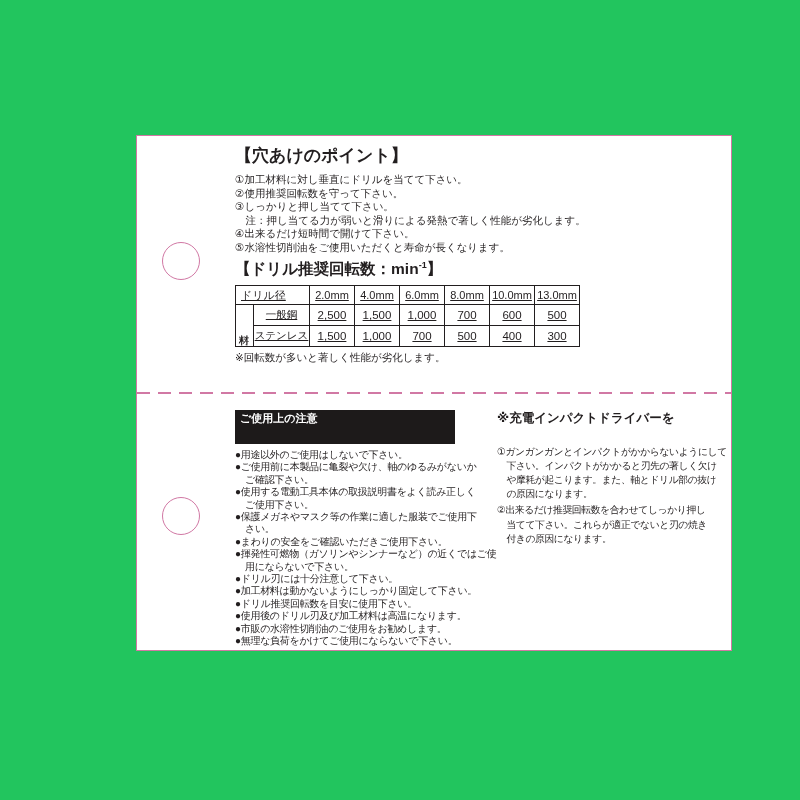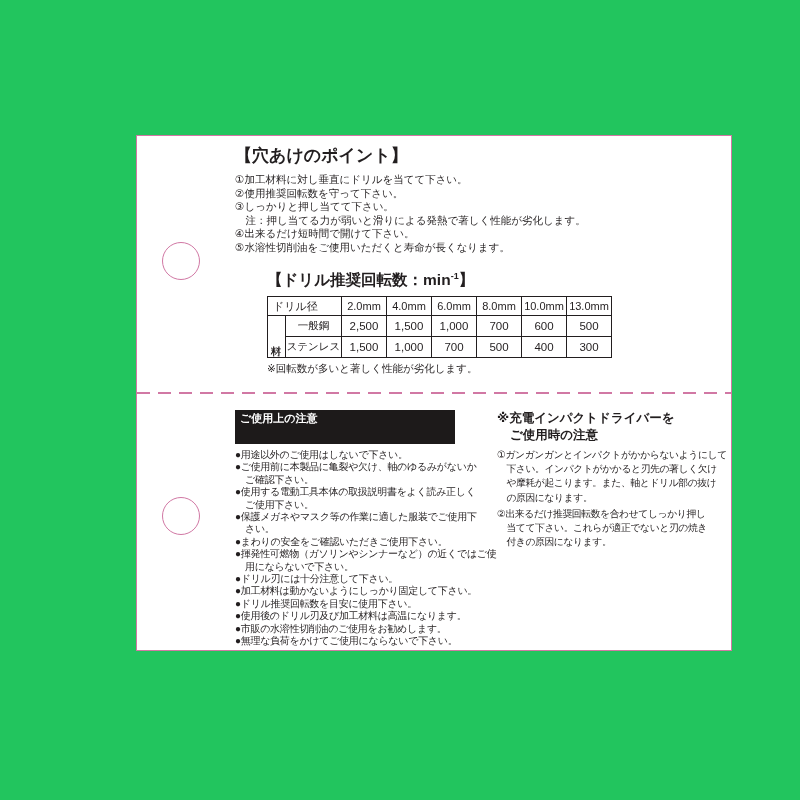--- a/index.html
+++ b/index.html
@@ -23,47 +23,47 @@
     border-radius:50%;background:#ffffff;box-sizing:border-box;}
   .hole.h1{left:162px;top:242px;}
   .hole.h2{left:162px;top:497px;}
 
   
   .points{position:absolute;left:235px;top:144px;width:400px;}
   .points-title{font-size:17px;font-weight:bold;margin:0 0 6px 0;}
   .points-item{font-size:10.5px;line-height:13.6px;white-space:pre;}
 
   
-  .speed{position:absolute;left:235px;top:270px;margin-left:32px;}
+  .speed{position:absolute;left:235px;top:259px;}
   .speed-title{font-size:15.5px;font-weight:bold;margin:0 0 5px 0;}
   .speed-title sup{font-size:9px;}
   table.speed-tbl{border-collapse:collapse;table-layout:fixed;}
   table.speed-tbl td,table.speed-tbl th{border:1px solid var(--ink);
-    font-size:11px;text-align:center;padding:0;height:19px;font-weight:normal;box-sizing:border-box;}
+    font-size:11px;text-align:center;padding:0;height:19px;font-weight:normal;box-sizing:border-box;text-decoration:underline;}
   table.speed-tbl .corner{width:74px;text-align:left;padding-left:5px;}
   table.speed-tbl .dia{width:45px;text-align:center;}
   table.speed-tbl .mat-group{width:18px;font-size:10.5px;
     writing-mode:vertical-rl;text-orientation:upright;padding:0;}
   table.speed-tbl .mat-name{width:56px;font-size:10.5px;}
   table.speed-tbl .val{height:21px;font-size:11.5px;}
   .speed-foot{font-size:10.5px;margin-top:4px;}
 
   
   .precautions{position:absolute;left:235px;top:410px;width:252px;}
   .prec-banner{width:220px;height:34px;background:#1d1a1a;color:#ffffff;
     font-size:11px;font-weight:bold;line-height:17px;padding-left:5px;box-sizing:border-box;}
   .prec-list{margin-top:5px;}
   .prec-item{font-size:10px;letter-spacing:-0.3px;line-height:12.4px;
     white-space:pre;padding-left:10px;text-indent:-10px;}
 
   
   .impact{position:absolute;left:497px;top:410px;width:234px;}
   .impact-title{font-size:12.5px;font-weight:bold;line-height:16.5px;}
   .impact-title .l2{padding-left:13px;}
-  .impact-list{margin-top:5px;}
+  .impact-list{margin-top:18px;}
   .impact-item{font-size:9.8px;letter-spacing:-0.4px;line-height:14.2px;
     white-space:pre;padding-left:9.4px;text-indent:-9.4px;}
   .impact-item + .impact-item{margin-top:2px;}
 </style>
 </head>
 <body>
 
 <div class="page">
 
   <div class="cutline"></div>
@@ -136,21 +136,20 @@
       <div class="prec-item">●ドリル推奨回転数を目安に使用下さい。</div>
       <div class="prec-item">●使用後のドリル刃及び加工材料は高温になります。</div>
       <div class="prec-item">●市販の水溶性切削油のご使用をお勧めします。</div>
       <div class="prec-item">●無理な負荷をかけてご使用にならないで下さい。</div>
     </div>
   </div>
 
   <div class="impact">
     <div class="impact-title">
       <div class="l1">※充電インパクトドライバーを</div>
-      <div class="l2">ご使用時の注意</div>
     </div>
     <div class="impact-list">
       <div class="impact-item">①ガンガンガンとインパクトがかからないようにして
 下さい。インパクトがかかると刃先の著しく欠け
 や摩耗が起こります。また、軸とドリル部の抜け
 の原因になります。</div>
       <div class="impact-item">②出来るだけ推奨回転数を合わせてしっかり押し
 当てて下さい。これらが適正でないと刃の焼き
 付きの原因になります。</div>
     </div>

